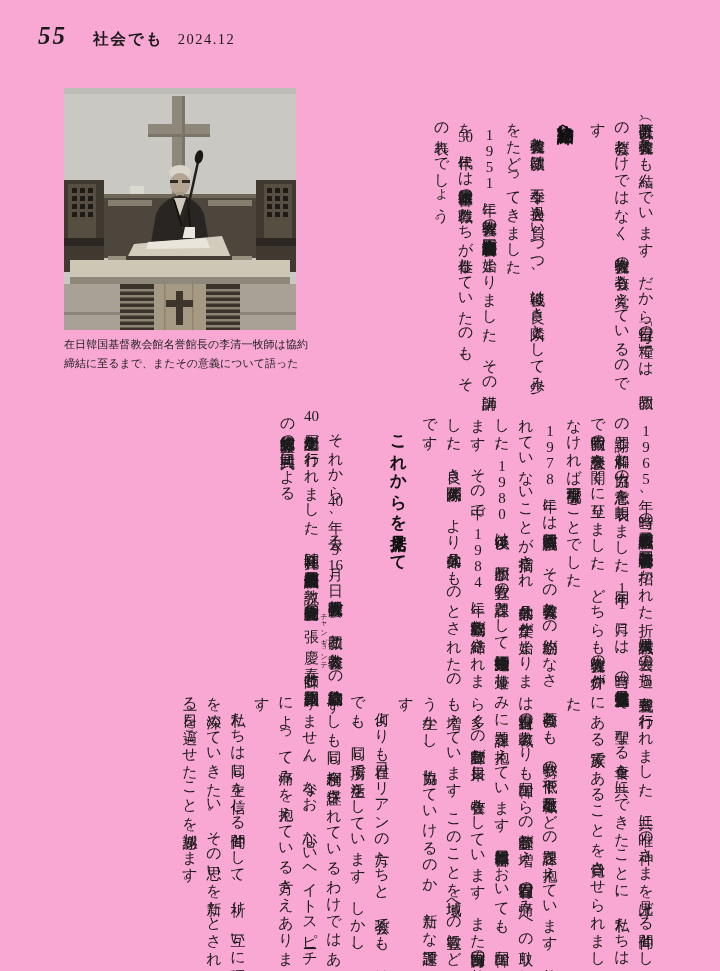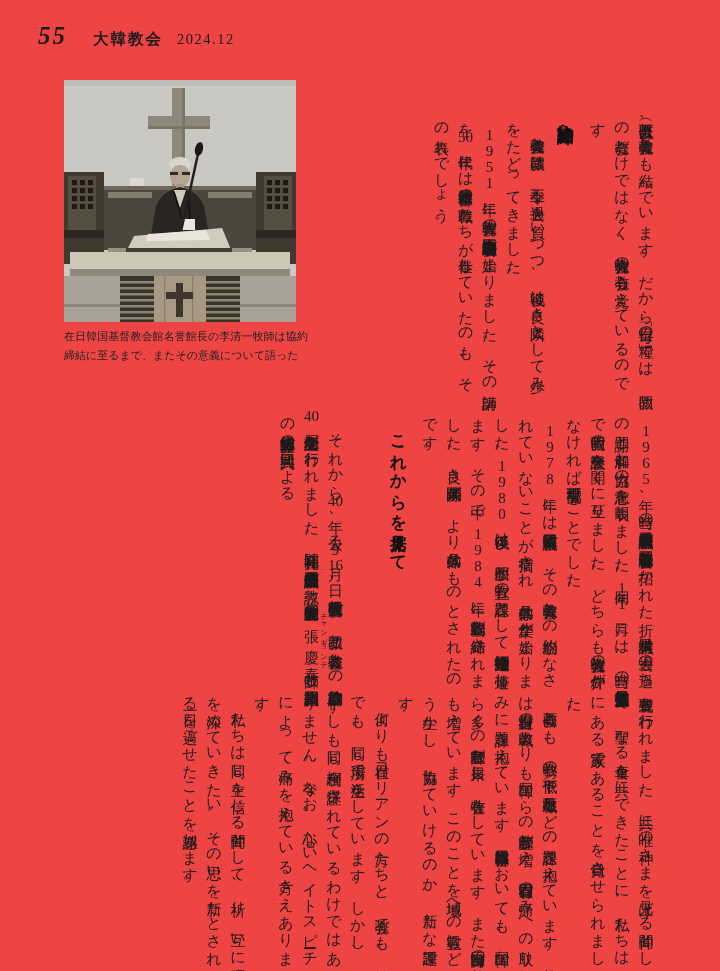--- a/index.html
+++ b/index.html
@@ -1,29 +1,29 @@
 <!DOCTYPE html>
 <html lang="ja"><head>
 <meta charset="utf-8">
 <style>
   html,body { margin:0; padding:0; background:#e9e9e7; }
   .page {
     position:relative; width:720px; height:971px; margin:0 auto;
-    background:#ef4444; overflow:hidden;
+    background:#f9a8d4; overflow:hidden;
     font-family:"Liberation Serif", serif; color:#1b1b1b;
   }
 
   
   .header { position:absolute; top:22px; left:38px; display:flex; align-items:baseline; }
   .page-num { font-size:25px; font-style:italic; font-weight:600; letter-spacing:2px; }
   .mag-title { font-size:15.5px; font-weight:bold; letter-spacing:2px; margin-left:26px; }
   .issue-date { font-size:14.5px; font-weight:normal; letter-spacing:1.5px; margin-left:14px; }
 
   
-  .photo-wrap { position:absolute; top:80px; left:64px; width:246px; margin:0; }
+  .photo-wrap { position:absolute; top:88px; left:64px; width:246px; margin:0; }
   .photo-wrap svg { display:block; width:232px; height:242px; }
   .caption {
     margin-top:5px; width:244px;
     font-family:"Liberation Sans", sans-serif;
     font-size:11px; line-height:1.7; color:#222; text-align:justify;
   }
 
   
   .band {
     position:absolute;
@@ -49,21 +49,21 @@
   .upright { text-orientation:upright; }
   ruby rt { font-size:7px; letter-spacing:0; }
 </style>
 </head>
 <body>
 
 <div class="page">
 
   <header class="header">
     <span class="page-num">55</span>
-    <span class="mag-title">大韓教会</span>
+    <span class="mag-title">社会でも</span>
     <span class="issue-date">2024.12</span>
   </header>
 
   <figure class="photo-wrap">
     <svg viewBox="0 0 232 242" preserveAspectRatio="none" role="img">
 
       <rect x="0" y="0" width="232" height="242" fill="#c9c8c3"></rect>
       <rect x="0" y="0" width="232" height="6" fill="#bdbcb7"></rect>
 
       <g>

